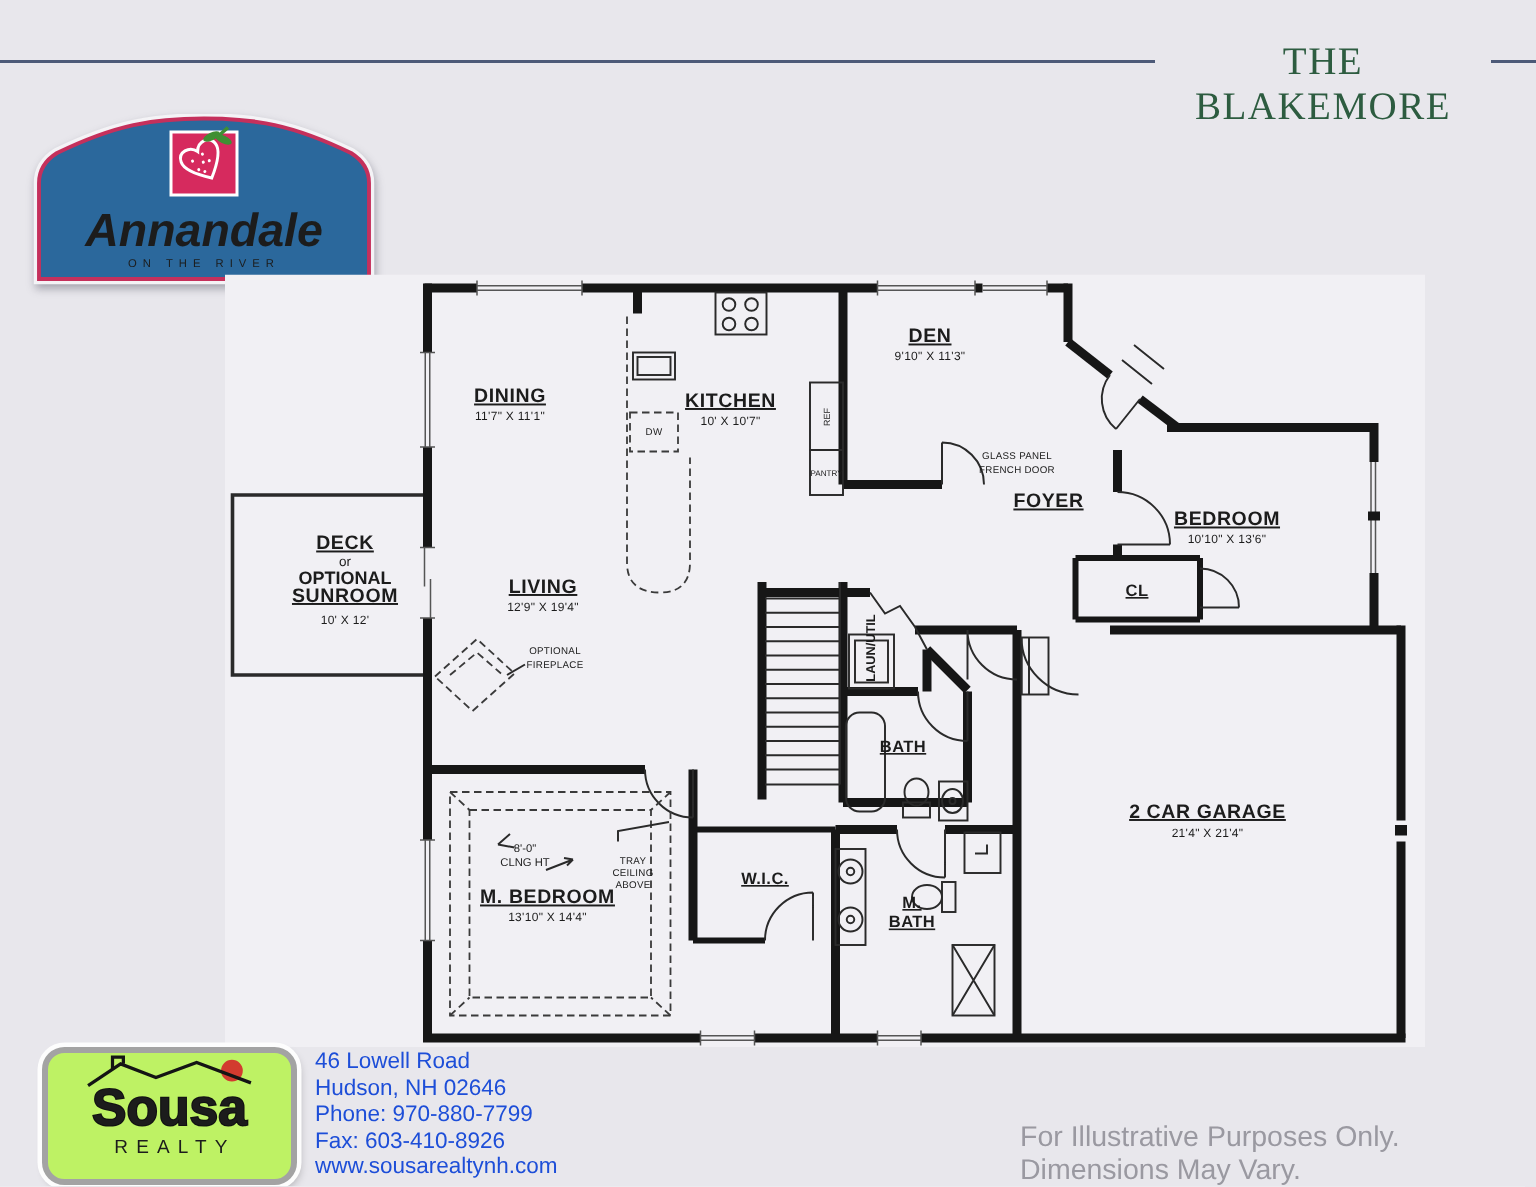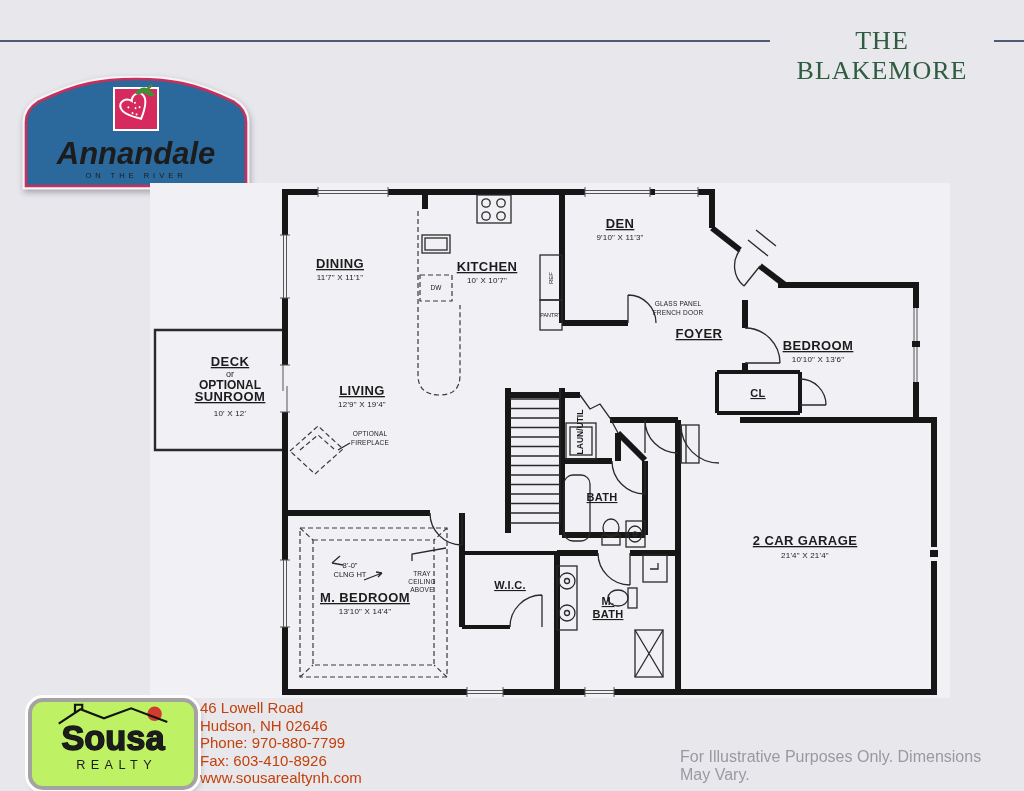--- a/index.html
+++ b/index.html
@@ -5,22 +5,22 @@
   html,body{margin:0;padding:0;}
   body{width:1024px;height:791px;background:#e8e7ec;font-family:"Liberation Sans",sans-serif;}
   .page{position:relative;width:1024px;height:791px;overflow:hidden;background:#e8e7ec;}
   .header-line{position:absolute;left:0;top:40px;width:1024px;height:2px;background:#4d5a78;}
   .title{position:absolute;left:770px;top:26px;width:224px;text-align:center;background:#e8e7ec;
          font-family:"Liberation Serif",serif;font-size:26px;letter-spacing:1px;color:#2d5c40;z-index:3;}
   .annandale{position:absolute;left:22px;top:76px;width:228px;height:114px;filter:drop-shadow(1px 3px 3px rgba(40,40,60,.35));}
   .plan{position:absolute;left:150px;top:183px;width:800px;height:515px;}
   .sousa-box{position:absolute;left:28px;top:698px;width:162px;height:84px;background:#bef264;border:4px solid #a3a3a3;
              border-radius:15px;box-shadow:0 0 0 3px #fdfdfd,2px 3px 6px rgba(0,0,0,.25);}
-  .contact{position:absolute;left:200px;top:699px;color:#c2410c;font-size:15px;line-height:17.5px;}
-  .disclaimer{position:absolute;left:680px;top:748px;width:334px;color:#9a99a1;font-size:16px;}
+  .contact{position:absolute;left:210px;top:699px;color:#1d4ed8;font-size:15px;line-height:17.5px;}
+  .disclaimer{position:absolute;left:680px;top:748px;width:334px;color:#9a99a1;font-size:19px;}
   
   text{fill:#1c1c1c;font-family:"Liberation Sans",sans-serif;}
   .rm{font-size:13px;font-weight:600;letter-spacing:.4px;text-decoration:underline;}
   .rm-s{font-size:11px;font-weight:600;letter-spacing:.3px;text-decoration:underline;}
   .dm{font-size:8px;letter-spacing:.2px;}
   .sm{font-size:6.5px;letter-spacing:.2px;}
   .tn{font-size:5.4px;}
   .walls{stroke:#161616;stroke-width:6;fill:none;}
   .walls4{stroke:#161616;stroke-width:4;fill:none;}
   .thin{stroke:#2a2a2a;stroke-width:1.3;fill:none;}

